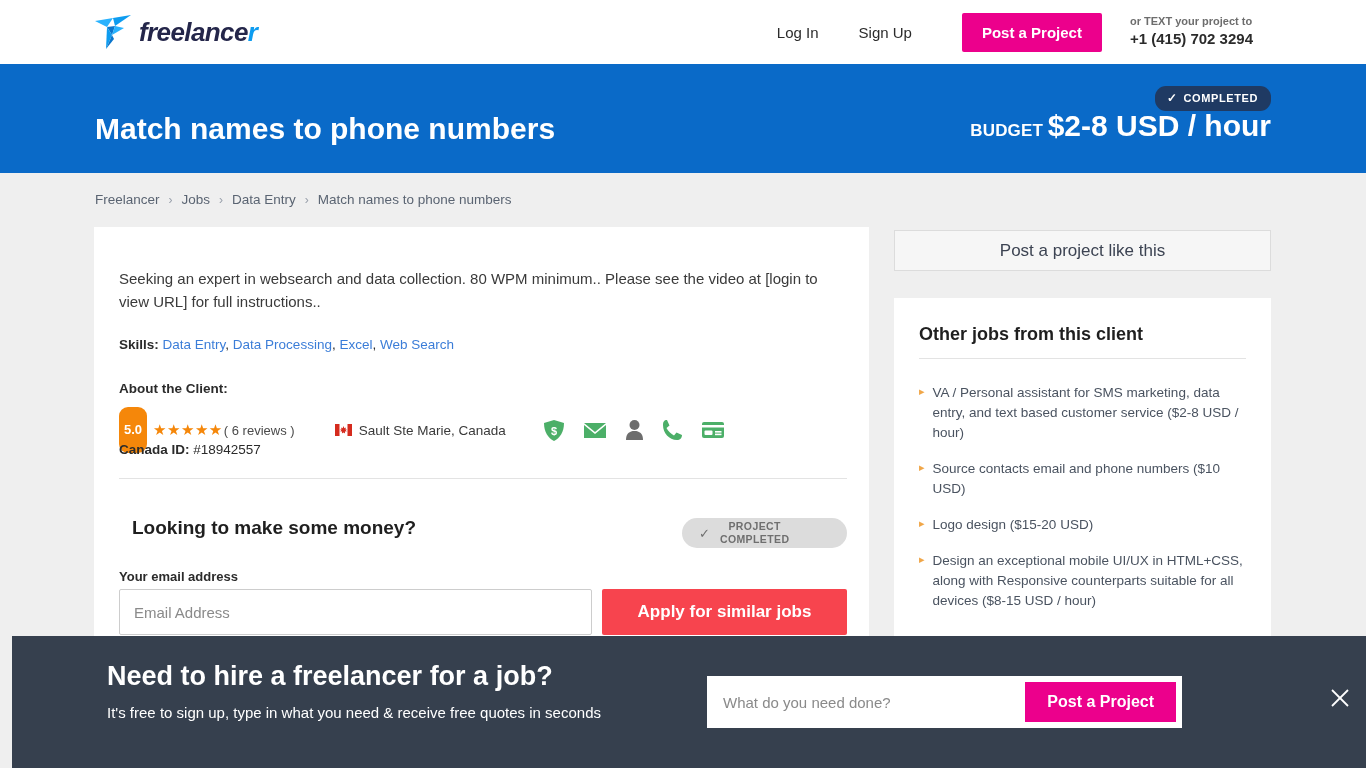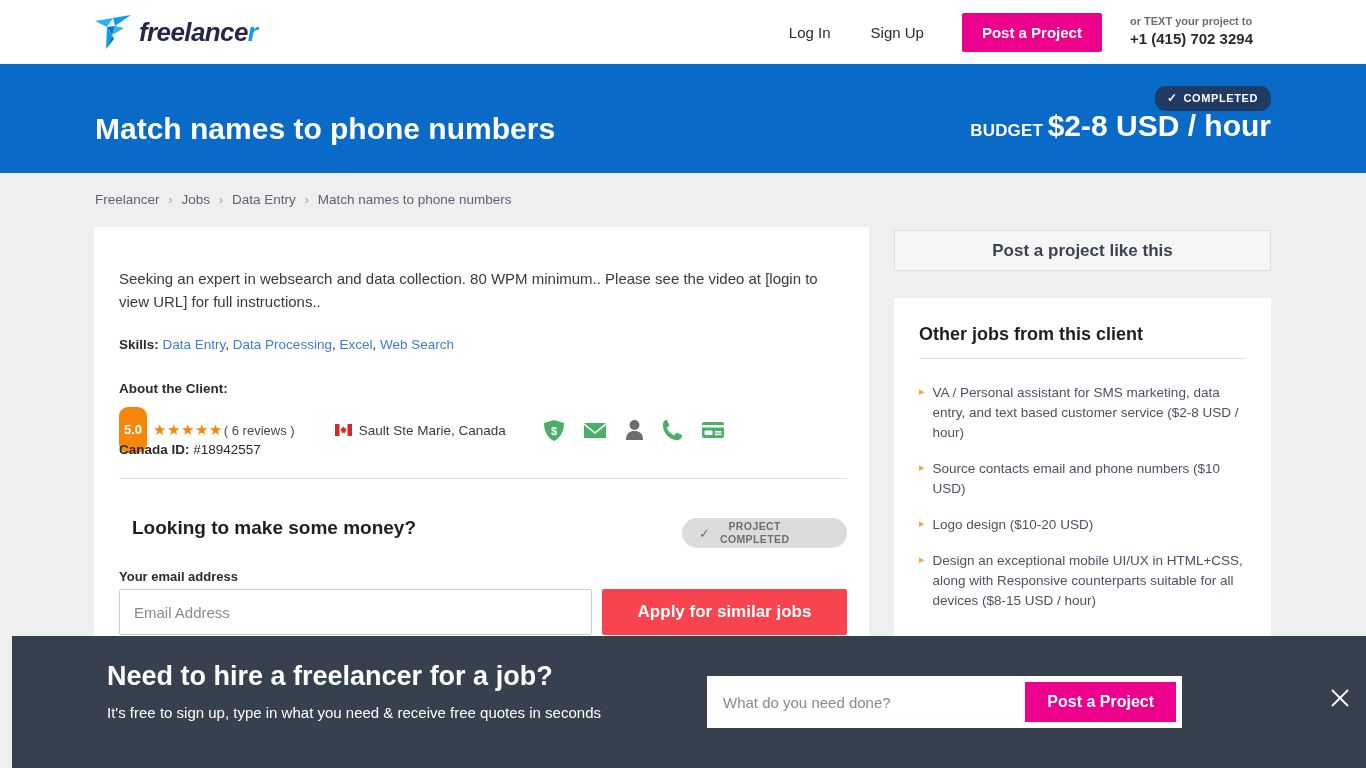--- a/index.html
+++ b/index.html
@@ -25,21 +25,21 @@
   .logo-text {
     font-size: 26px; font-weight: bold; font-style: italic;
     color: #24264a; letter-spacing: -0.6px;
   }
   .logo-text .tail { color: #0d9cf0; }
   .nav {
     position: absolute; right: 0; top: 0; height: 64px;
     display: flex; align-items: center;
   }
   .nav-link {
-    font-size: 15px; color: #2b2b2b; margin-right: 38px;
+    font-size: 15px; color: #2b2b2b; margin-right: 50px;
     cursor: pointer; text-decoration: none; white-space: nowrap;
   }
   .nav-link:first-child { margin-right: 40px; }
   .post-project-btn {
     background: #ec008c; color: #fff; font-weight: bold; font-size: 15px;
     border: none; border-radius: 2px; padding: 11px 20px;
     cursor: pointer; white-space: nowrap;
   }
   .text-info {
     margin-left: 28px; margin-right: 113px; line-height: 1.35; text-align: left; font-weight: bold;
@@ -154,21 +154,21 @@
     font-family: "Liberation Sans", sans-serif;
   }
 
   
   .side-post {
     position: absolute; left: 894px; top: 230px; width: 377px; height: 41px;
     background: #f6f6f6; border: 1px solid #dcdcdc;
     display: flex; align-items: center; justify-content: center;
     cursor: pointer;
   }
-  .side-post span { font-size: 17px; font-weight: bold; color: #3c4352; }
+  .side-post span { font-size: 17px; font-weight: normal; color: #3c4352; }
   .side-card {
     position: absolute; left: 894px; top: 298px; width: 377px; height: 339px;
     background: #ffffff;
   }
   .side-card h3 {
     position: absolute; left: 25px; top: 26px;
     font-size: 18px; font-weight: bold; color: #1f1f1f;
   }
   .side-divider {
     position: absolute; left: 25px; top: 60px; width: 327px; height: 1px;
@@ -355,21 +355,21 @@
       <li>
         <span class="bullet">▸</span>
         <span class="jtext">VA / Personal assistant for SMS marketing, data entry, and text based customer service ($2-8 USD / hour)</span>
       </li>
       <li>
         <span class="bullet">▸</span>
         <span class="jtext">Source contacts email and phone numbers ($10 USD)</span>
       </li>
       <li>
         <span class="bullet">▸</span>
-        <span class="jtext">Logo design ($10-20 USD)</span>
+        <span class="jtext">Logo design ($15-20 USD)</span>
       </li>
       <li>
         <span class="bullet">▸</span>
         <span class="jtext">Design an exceptional mobile UI/UX in HTML+CSS, along with Responsive counterparts suitable for all devices ($8-15 USD / hour)</span>
       </li>
     </ul>
   </div>
 
   <div class="bottom-banner">
     <div class="bb-title">Need to hire a freelancer for a job?</div>

